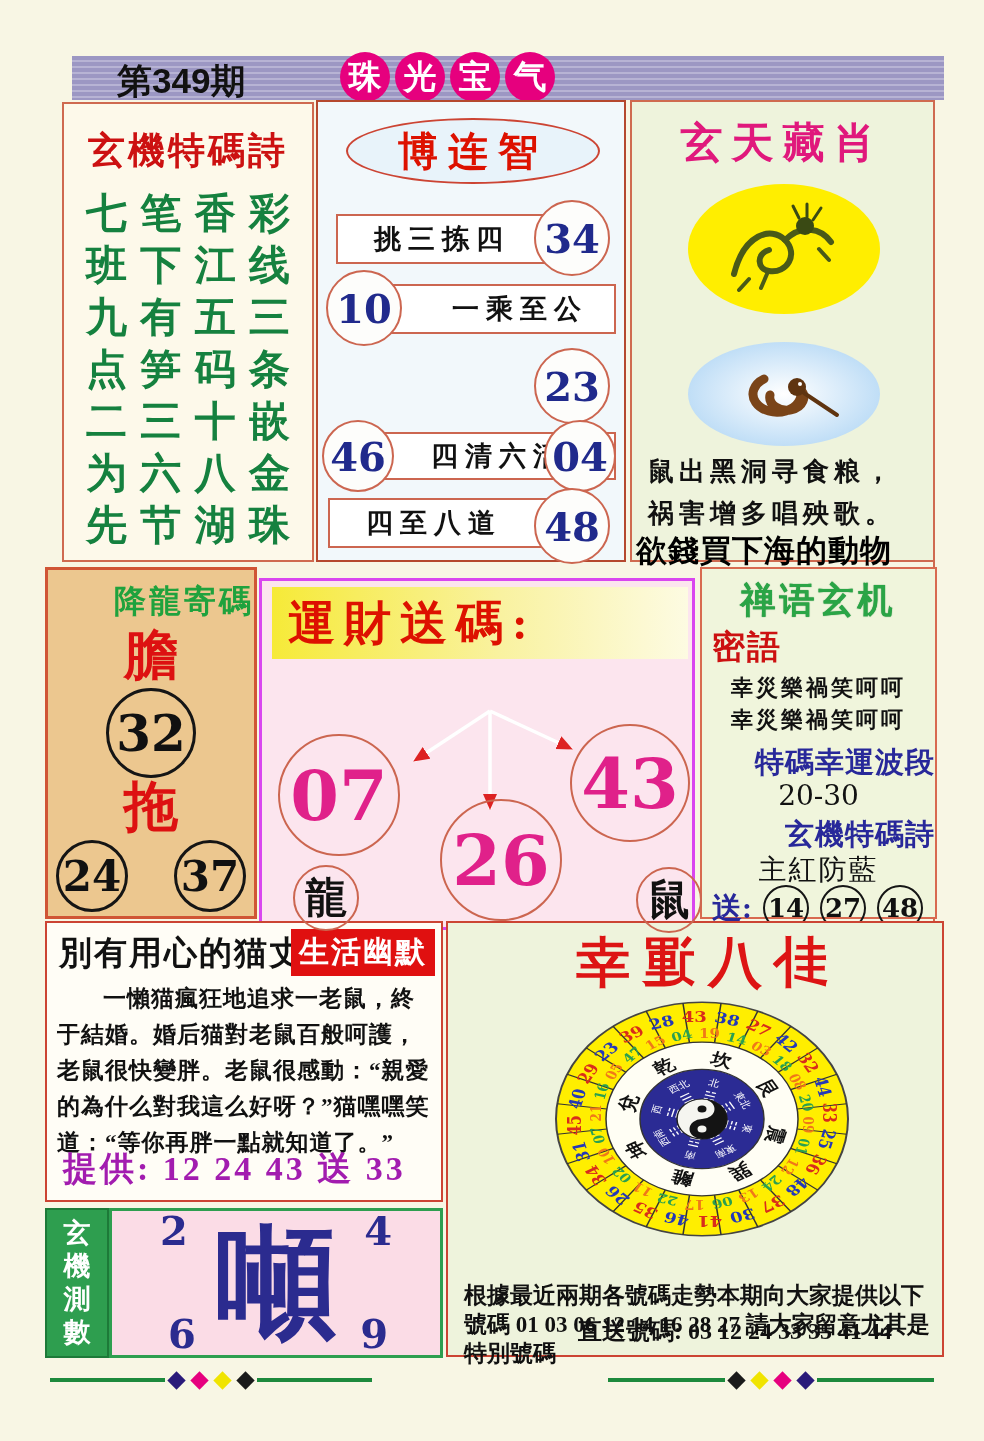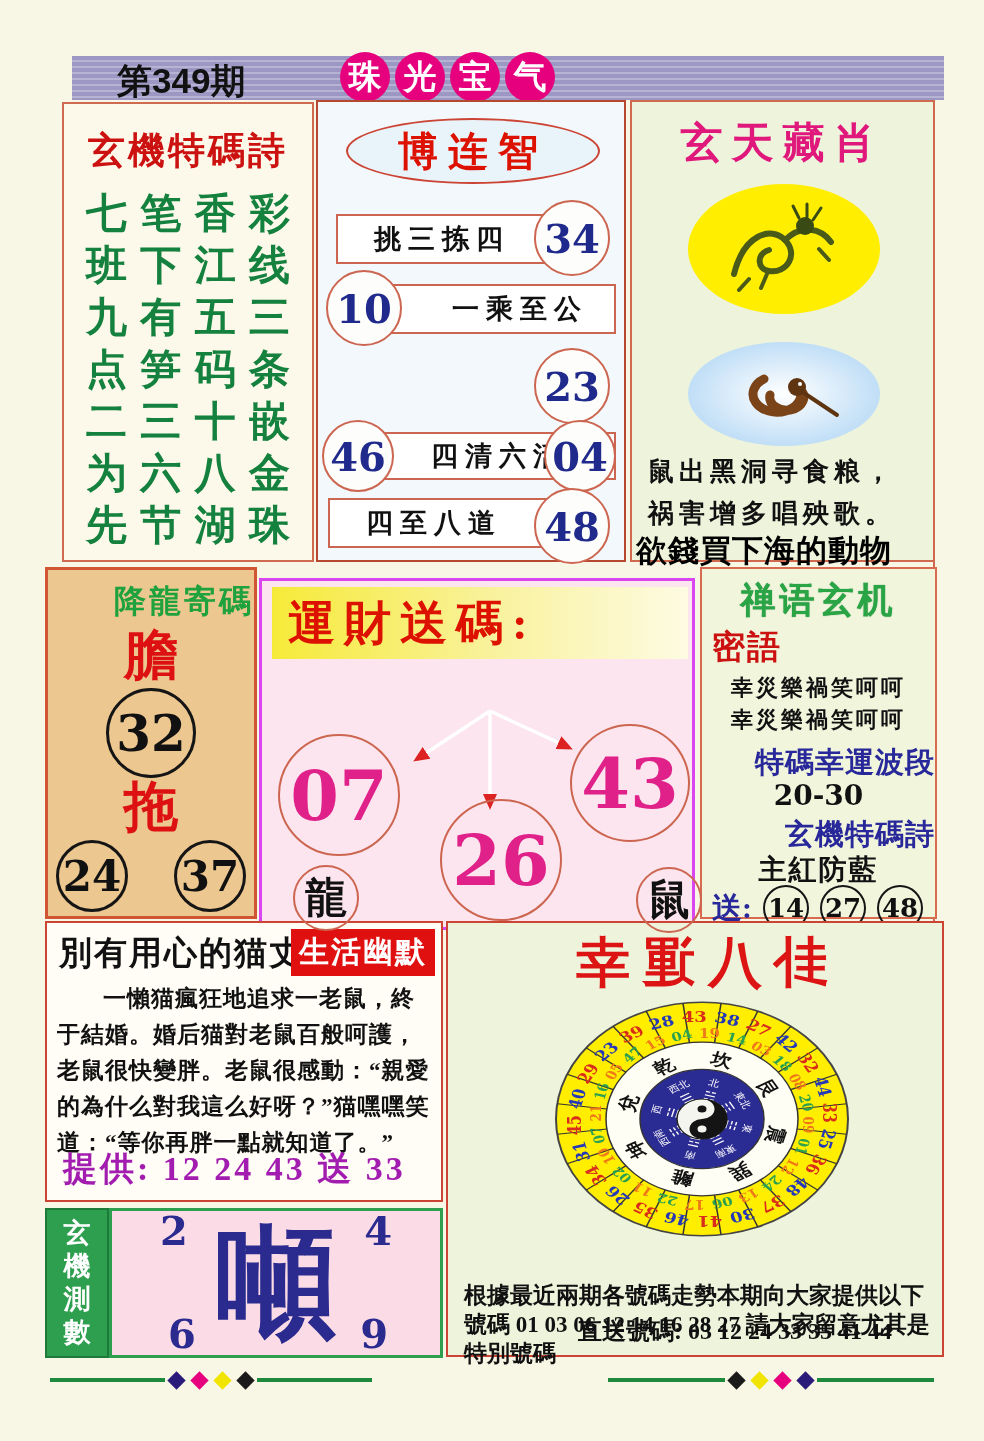--- a/index.html
+++ b/index.html
@@ -77,21 +77,21 @@
   .yc-arrows{position:absolute;left:0;top:80px;z-index:1;}
   
   .chanyu-panel{left:700px;top:567px;width:237px;height:352px;background:#f0f5dc;border:2px solid #d86a50;}
   .cy-title{position:absolute;top:8px;width:100%;text-align:center;color:#2aa546;font-size:35px;font-weight:bold;
         letter-spacing:4px;text-shadow:0 0 1px #0e7a28;}
   .cy-secret{position:absolute;left:10px;top:56px;color:#cc1111;font-size:33px;font-weight:bold;letter-spacing:2px;}
   .cy-line{position:absolute;width:100%;text-align:center;color:#111;font-size:22px;font-weight:bold;letter-spacing:3px;}
   #cyl1{top:104px;} #cyl2{top:136px;}
   .cy-navy{position:absolute;width:100%;text-align:right;color:#28289a;font-size:29px;font-weight:bold;letter-spacing:1px;}
   #cy-wave{top:174px;} #cy-bose{top:246px;}
-  .cy-black{position:absolute;width:100%;text-align:center;color:#111;font-size:28px;font-weight:bold;}
+  .cy-black{position:absolute;width:100%;text-align:center;color:#111;font-size:28px;font-weight:normal;}
   #cy-range{top:210px;font-family:"DejaVu Serif",serif;} #cy-value{top:282px;letter-spacing:2px;}
   .cy-send{position:absolute;left:10px;top:316px;display:flex;align-items:center;gap:11px;}
   .cy-send-label{color:#28289a;font-size:30px;font-weight:bold;}
   .cy-send-circle{width:46px;height:46px;border:2px solid #151515;border-radius:50%;display:flex;align-items:center;
         justify-content:center;color:#111;font-size:26px;font-weight:bold;font-family:"DejaVu Serif",serif;}
   
   .humor-panel{left:45px;top:921px;width:398px;height:281px;background:#fffdf6;border:2px solid #cc4433;}
   .hm-title{position:absolute;left:12px;top:8px;color:#111;font-size:33px;font-weight:bold;letter-spacing:2px;}
   .hm-badge{position:absolute;right:6px;top:6px;background:#e01010;color:#fff;font-size:30px;font-weight:bold;
         padding:3px 8px;letter-spacing:2px;}

